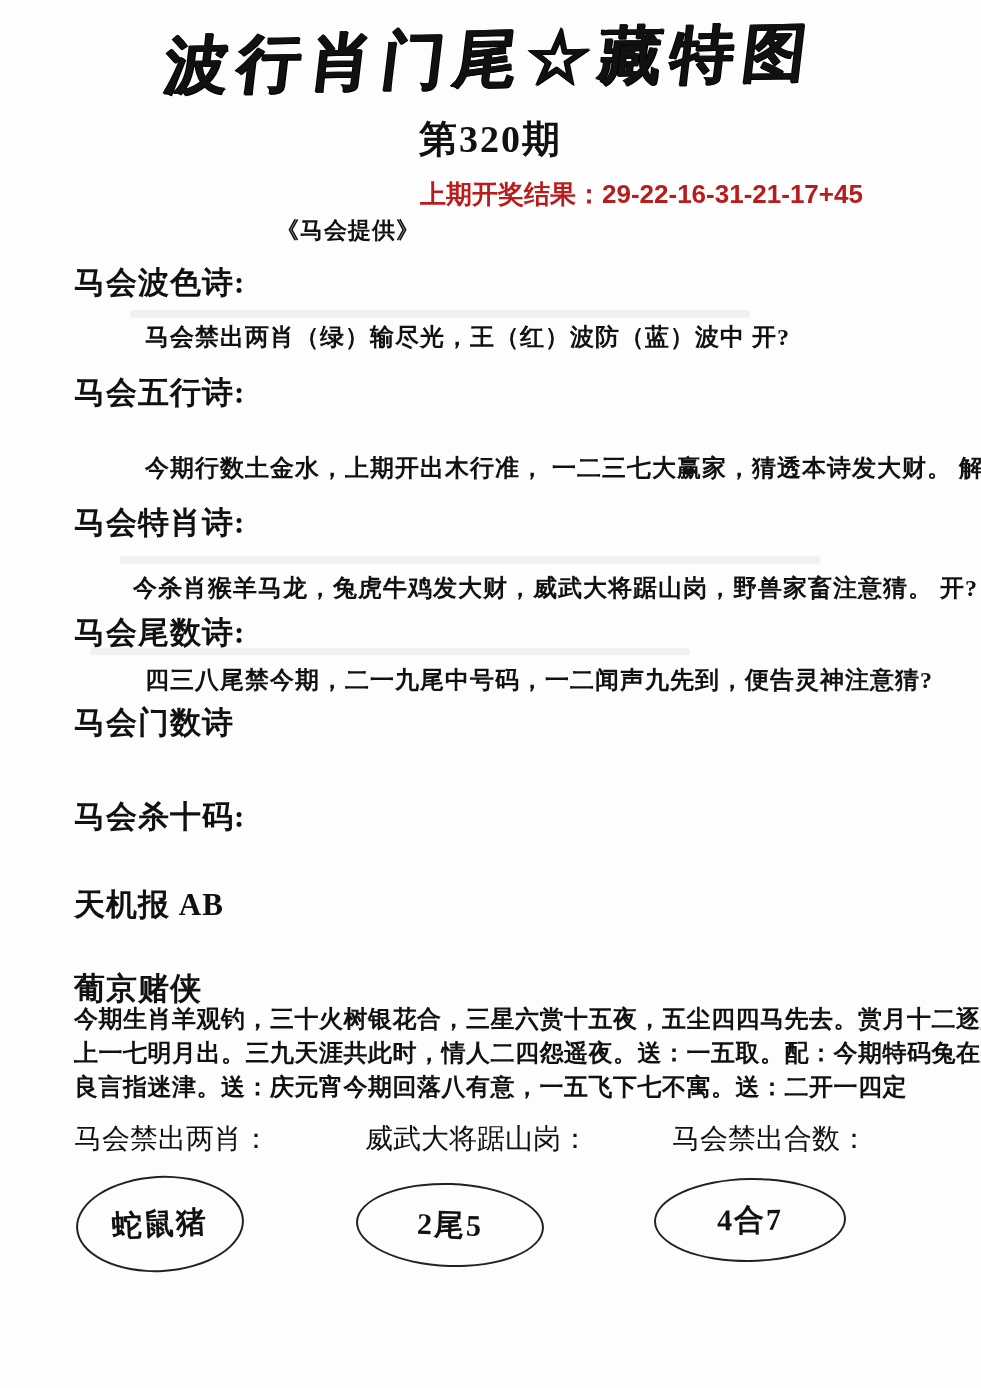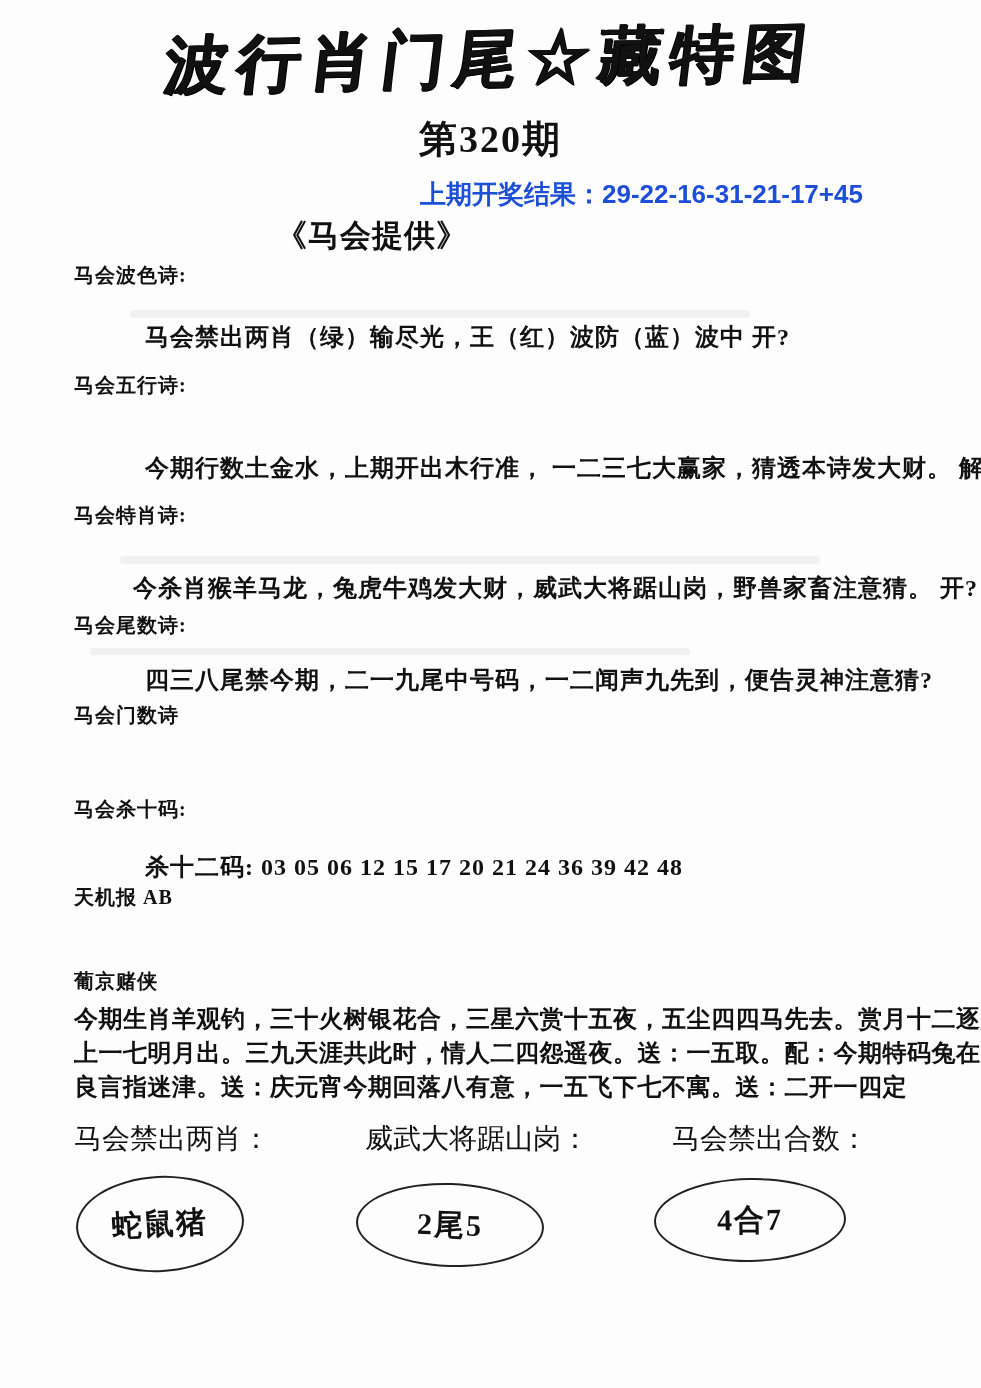--- a/index.html
+++ b/index.html
@@ -14,28 +14,28 @@
     transform:skewX(-8deg) rotate(-1.2deg);
     text-shadow:1px 1px 0 #000,-1px 0 0 #000,0 1px 0 #000;
   }
   .issue{
     position:absolute;top:114px;left:0;width:100%;text-align:center;
     font-size:38px;font-weight:bold;letter-spacing:2px;
   }
   .lastdraw{
     position:absolute;top:177px;left:420px;
     font-family:"Liberation Sans","DejaVu Sans",sans-serif;
-    font-size:26px;font-weight:bold;color:#1d4ed8;white-space:pre;
+    font-size:26px;font-weight:bold;color:#b91c1c;white-space:pre;
   }
   .provider{
     position:absolute;top:215px;left:276px;
-    font-size:31px;font-weight:bold;letter-spacing:1px;
+    font-size:23px;font-weight:bold;letter-spacing:1px;
   }
   .sec-h{
-    position:absolute;left:74px;font-size:20px;font-weight:bold;
+    position:absolute;left:74px;font-size:31px;font-weight:bold;
     letter-spacing:1px;white-space:pre;
   }
   .sec-line{
     position:absolute;font-size:24px;font-weight:bold;
     letter-spacing:1px;white-space:pre;
   }
   .para-line{
     position:absolute;left:74px;font-size:24px;font-weight:bold;
     letter-spacing:0.5px;white-space:pre;
   }
@@ -75,21 +75,20 @@
 
   <div class="sec-h" style="top:502px">马会特肖诗:</div>
   <div class="sec-line" style="top:572px;left:133px">今杀肖猴羊马龙，兔虎牛鸡发大财，威武大将踞山岗，野兽家畜注意猜。 开?</div>
 
   <div class="sec-h" style="top:612px">马会尾数诗:</div>
   <div class="sec-line" style="top:664px;left:145px">四三八尾禁今期，二一九尾中号码，一二闻声九先到，便告灵神注意猜?</div>
 
   <div class="sec-h" style="top:702px">马会门数诗</div>
 
   <div class="sec-h" style="top:796px">马会杀十码:</div>
-  <div class="sec-line" style="top:851px;left:145px">杀十二码: 03 05 06 12 15 17 20 21 24 36 39 42 48</div>
 
   <div class="sec-h" style="top:884px">天机报 AB</div>
 
   <div class="sec-h" style="top:968px">葡京赌侠</div>
   <div class="para-line" style="top:1003px">今期生肖羊观钓，三十火树银花合，三星六赏十五夜，五尘四四马先去。赏月十二逐人来，三</div>
   <div class="para-line" style="top:1037px">上一七明月出。三九天涯共此时，情人二四怨遥夜。送：一五取。配：今期特码兔在跳，道人</div>
   <div class="para-line" style="top:1071px">良言指迷津。送：庆元宵今期回落八有意，一五飞下七不寓。送：二开一四定</div>
 
   <div class="ban-label" style="left:74px">马会禁出两肖：</div>
   <div class="ban-label" style="left:365px">威武大将踞山岗：</div>

